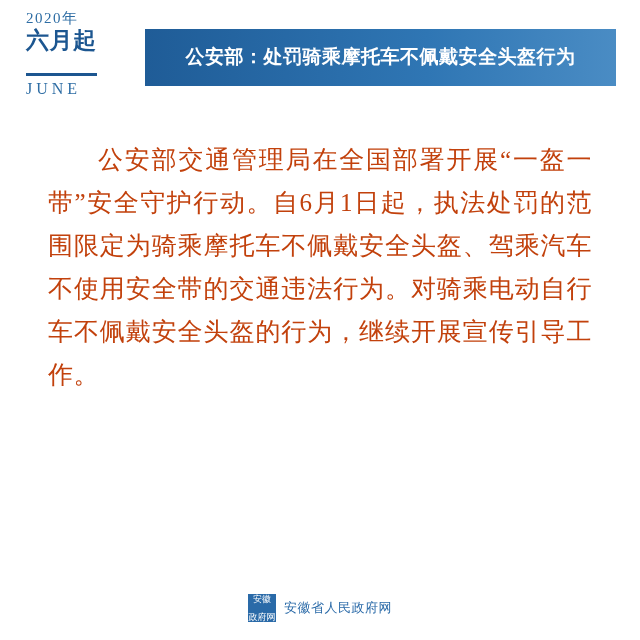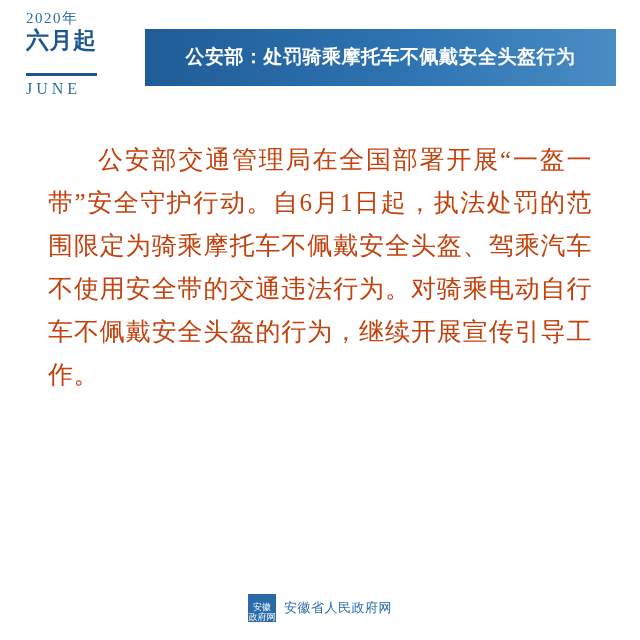--- a/index.html
+++ b/index.html
@@ -108,21 +108,21 @@
   .footer-logo {
     width: 28px;
     height: 28px;
     background: #2a6aa8;
     color: #ffffff;
     font-size: 9px;
     line-height: 10px;
     display: flex;
     flex-direction: column;
     align-items: center;
-    justify-content: flex-end;
+    justify-content: space-between;
     letter-spacing: 0;
     font-family: "Liberation Sans", sans-serif;
   }
   .footer-logo span { display: block; }
   .footer-text {
     color: #2a6aa8;
     font-size: 13px;
     letter-spacing: 0.5px;
   }
 </style>

